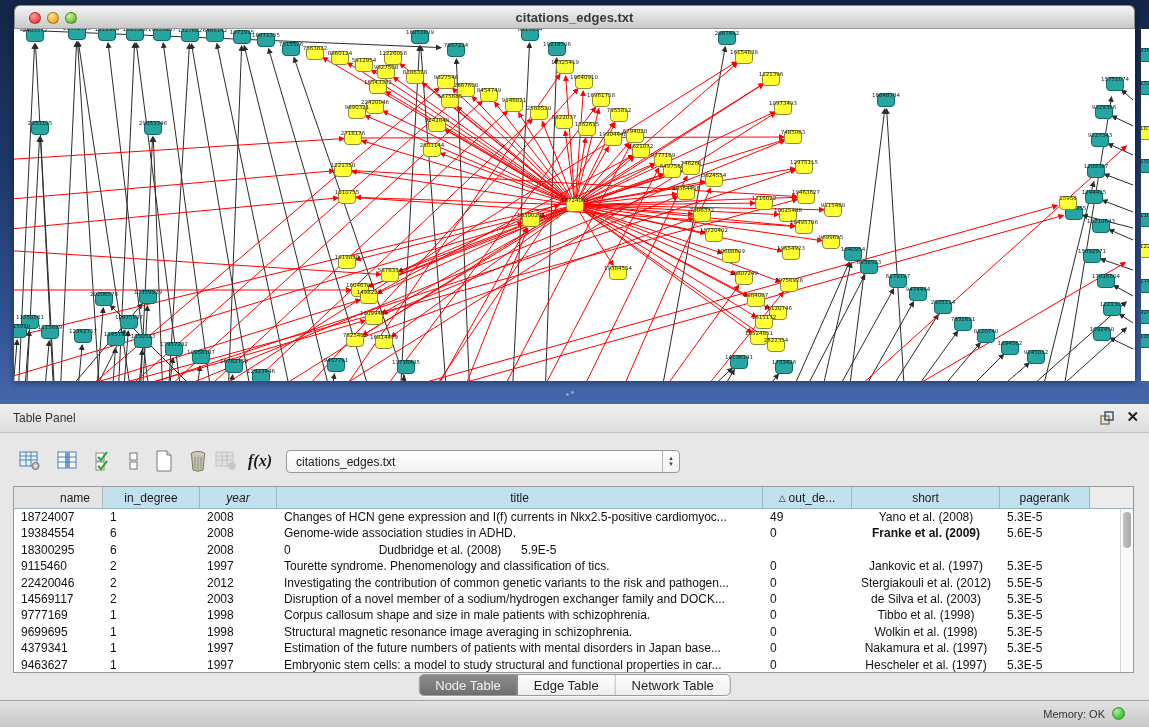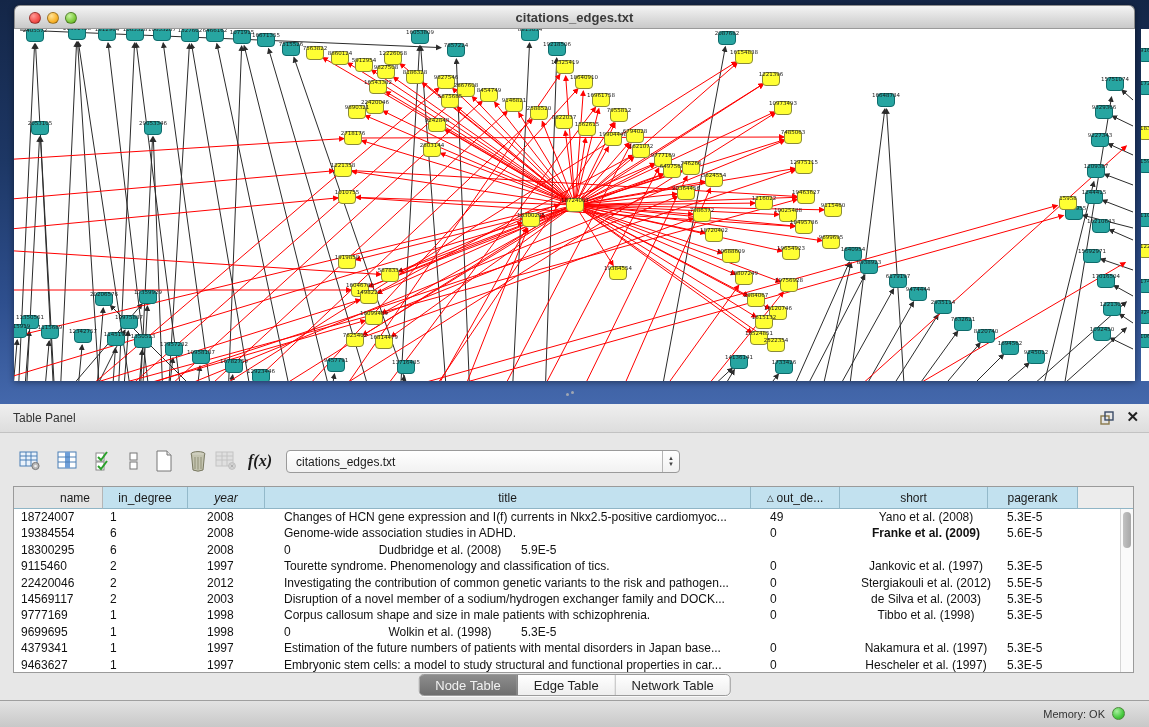--- a/index.html
+++ b/index.html
@@ -902,21 +902,21 @@
             <span>▼</span>
         </span>
       </div>
     </div>
 
     <div class="table-wrap">
       <div class="thead" id="thead">
           <div class="th th-name" style="width: 89px;">
             <span>name</span>
           </div>
-          <div class="th" style="width: 85px;">
+          <div class="th" style="width: 97px;">
             <span>in_degree</span>
           </div>
           <div class="th" style="width: 77px; font-style: italic;">
             <span>year</span>
           </div>
           <div class="th" style="width: 486px;">
             <span>title</span>
           </div>
           <div class="th" style="width: 89px;">
             <span class="sort-glyph">△</span>
@@ -990,20 +990,21 @@
             <div class="td td-2" style="width: 77px;">1998</div>
             <div class="td td-3" style="width: 486px;">Corpus callosum shape and size in male patients with schizophrenia.</div>
             <div class="td td-4" style="width: 89px;">0</div>
             <div class="td td-5" style="width: 148px;">Tibbo et al. (1998)</div>
             <div class="td td-6" style="width: 90px;">5.3E-5</div>
           </div>
           <div class="tr">
             <div class="td td-0" style="width: 89px;">9699695</div>
             <div class="td td-1" style="width: 97px;">1</div>
             <div class="td td-2" style="width: 77px;">1998</div>
+            <div class="td td-3" style="width: 486px;">Structural magnetic resonance image averaging in schizophrenia.</div>
             <div class="td td-4" style="width: 89px;">0</div>
             <div class="td td-5" style="width: 148px;">Wolkin et al. (1998)</div>
             <div class="td td-6" style="width: 90px;">5.3E-5</div>
           </div>
           <div class="tr">
             <div class="td td-0" style="width: 89px;">4379341</div>
             <div class="td td-1" style="width: 97px;">1</div>
             <div class="td td-2" style="width: 77px;">1997</div>
             <div class="td td-3" style="width: 486px;">Estimation of the future numbers of patients with mental disorders in Japan base...</div>
             <div class="td td-4" style="width: 89px;">0</div>

